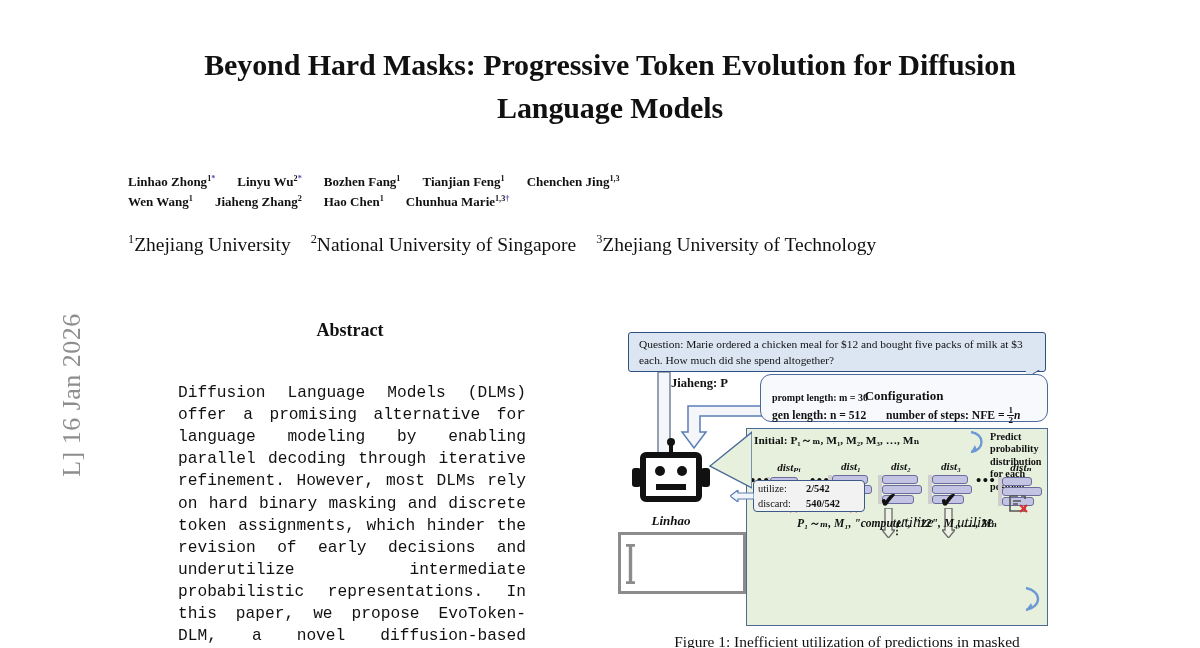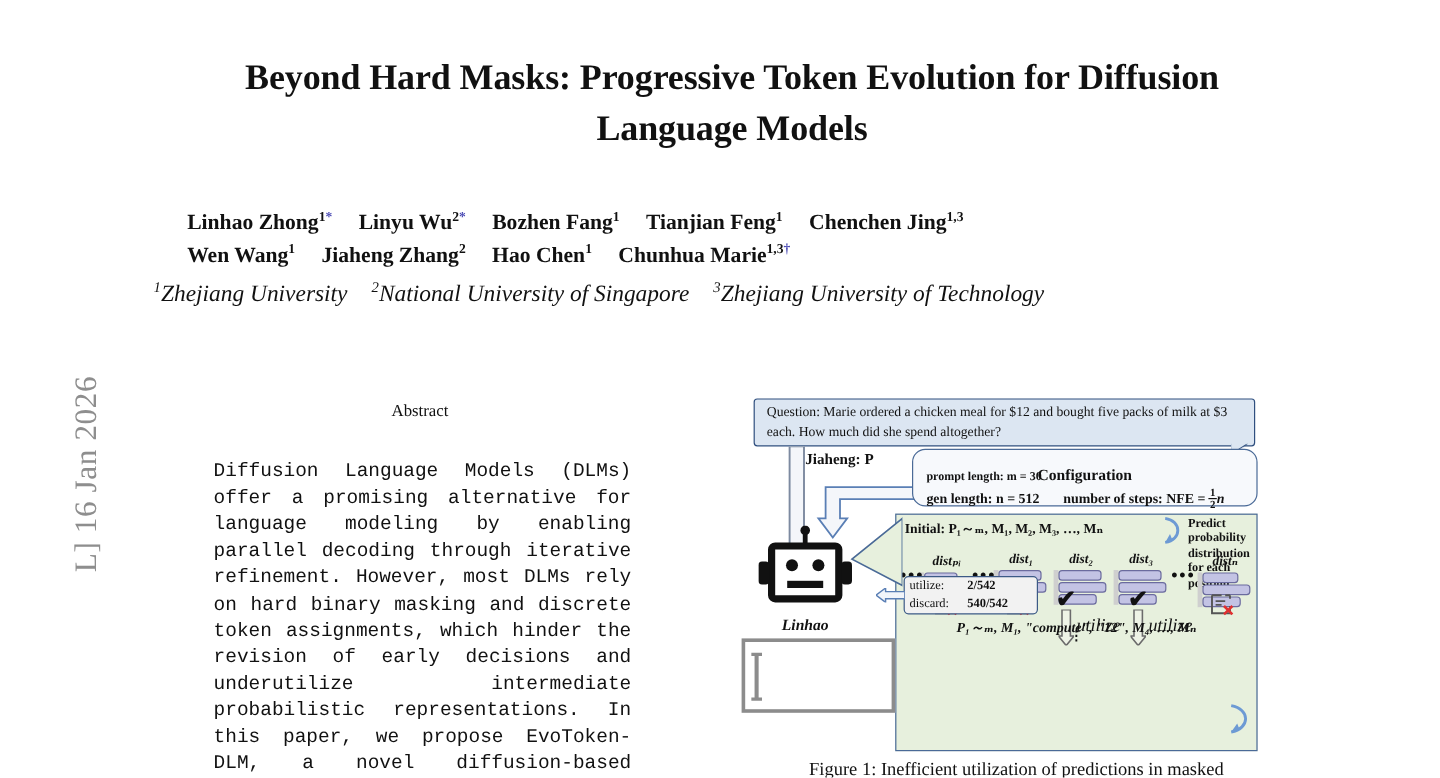--- a/index.html
+++ b/index.html
@@ -15,35 +15,35 @@
     letter-spacing:.5px;white-space:nowrap;text-align:center;
   }
   
   #paper-title{
     position:absolute;left:150px;top:44px;width:920px;
     text-align:center;font-weight:bold;font-size:30px;line-height:1.42;
     letter-spacing:-.1px;
   }
   
   #authors{
-    position:absolute;left:128px;top:172px;width:955px;font-size:18px;line-height:1.52;margin-left:28px;
+    position:absolute;left:128px;top:172px;width:955px;font-size:13px;line-height:1.52;
   }
   #authors .ln{font-weight:bold;white-space:nowrap;}
   #authors .sp{display:inline-block;width:22px;}
   #authors sup{font-size:.63em;font-weight:bold;vertical-align:super;}
   #authors sup.mk{color:#4a4ab4;}
   #affils{
-    position:absolute;left:128px;top:232px;width:955px;font-size:19.5px;white-space:nowrap;font-style:italic;
+    position:absolute;left:128px;top:232px;width:955px;font-size:19.5px;white-space:nowrap;
   }
   #affils sup{font-size:.63em;vertical-align:super;}
   #affils .sp{display:inline-block;width:20px;}
   
   #abstract-head{
-    position:absolute;left:170px;top:336px;width:360px;text-align:center;
-    font-size:14px;font-weight:normal;
+    position:absolute;left:170px;top:320px;width:360px;text-align:center;
+    font-size:18px;font-weight:bold;
   }
   #abstract-body{
     position:absolute;left:178px;top:382px;width:348px;
     font-size:16.2px;line-height:1.365;text-align:justify;font-family:Liberation Mono, monospace;
   }
   #abstract-body p{margin:0;}
   
   #figure{position:absolute;left:612px;top:330px;width:470px;height:300px;}
   .fig-el{position:absolute;box-sizing:border-box;}
 

